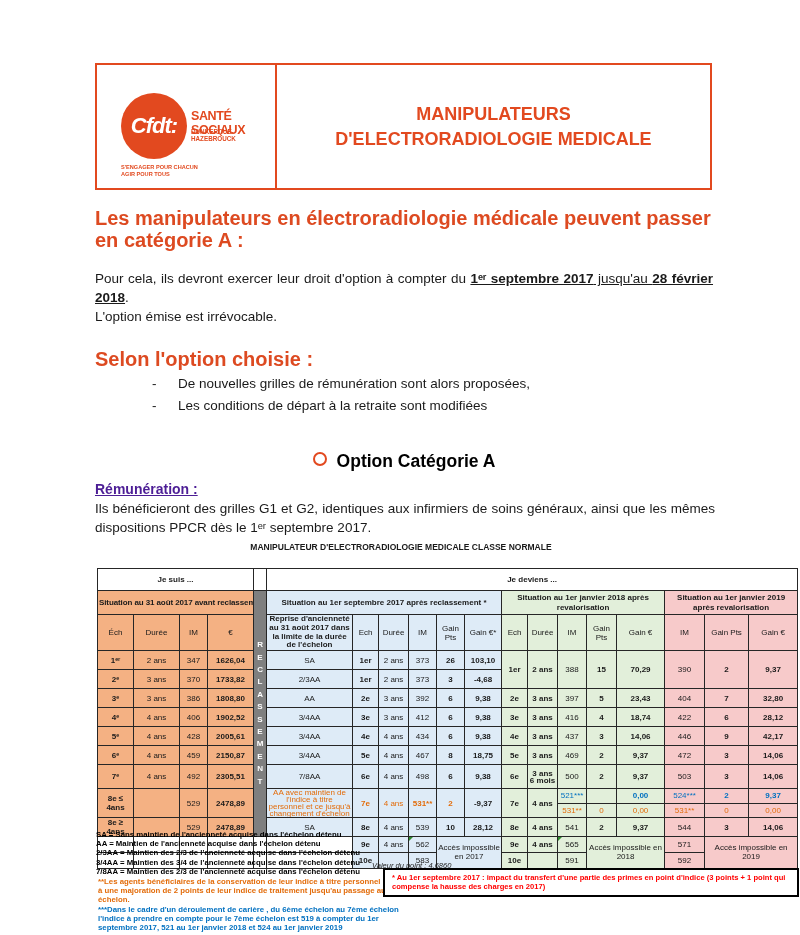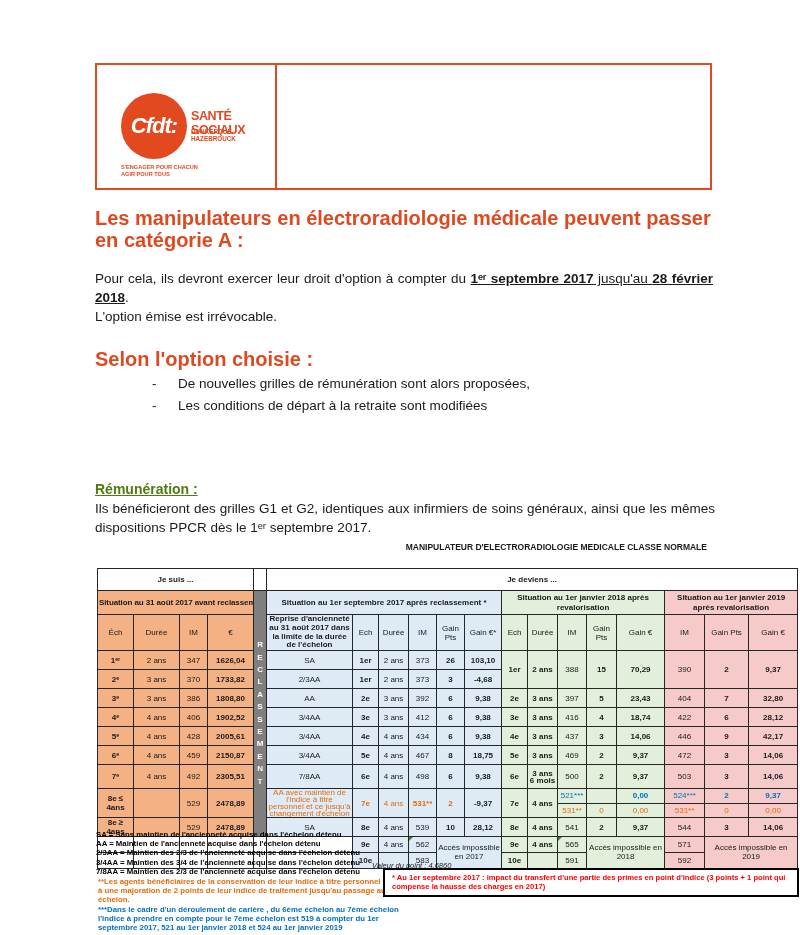--- a/index.html
+++ b/index.html
@@ -19,22 +19,22 @@
   
   .abs{position:absolute;}
   .h-orange{color:#DD4A21;font-weight:bold;font-size:20px;line-height:22px;}
   .body-p{font-size:13.5px;line-height:19px;text-align:justify;}
   .u{text-decoration:underline;}
   .bold{font-weight:bold;}
   .bullet-row{display:flex;font-size:13.5px;line-height:21.5px;padding-left:57px;}
   .bullet-dash{width:26px;flex:none;}
   .opt-head{font-size:17.5px;font-weight:bold;color:#000;}
   .opt-circle{display:inline-block;width:10px;height:10px;border:2.5px solid #E2491F;border-radius:50%;margin-right:10px;vertical-align:1px;}
-  .remun{color:#4d7c0f;font-weight:bold;font-size:14px;text-decoration:underline;}
-  .tbl-caption{font-weight:bold;font-size:8.5px;text-align:right;}
+  .remun{color:#4c1d95;font-weight:bold;font-size:14px;text-decoration:underline;}
+  .tbl-caption{font-weight:bold;font-size:8.5px;text-align:center;}
 
   
   table.grid{position:absolute;left:97px;top:568px;border-collapse:collapse;table-layout:fixed;width:700px;}
   table.grid td{border:1px solid #262626;font-size:8px;text-align:center;vertical-align:middle;padding:0 1px;overflow:hidden;}
   tr.h1r{height:22px;} tr.h2r{height:24px;} tr.h3r{height:30px;}
   tr.dr{height:19px;} tr.r7r{height:24px;} tr.r8a{height:14px;} tr.r8b{height:14px;}
   tr.r9r{height:16px;} tr.r10r{height:16px;} tr.r11r{height:16px;}
   td.og{background:#F4B183;} td.blc{background:#DEEBF7;} td.grc{background:#E2EFDA;} td.pkc{background:#F7CACA;}
   td.nob{border:none;background:transparent;}
   td.jsbox{border:2px solid #000;background:#fff;font-weight:bold;font-size:12px;}
@@ -66,20 +66,22 @@
 <div class="page">
 
   <div class="hdr-box">
     <div class="hdr-left">
       <div class="logo-circle">Cfdt:</div>
       <div class="logo-brand">SANTÉ SOCIAUX</div>
       <div class="logo-region">DUNKERQUE-HAZEBROUCK</div>
       <div class="logo-tag pre">S'ENGAGER POUR CHACUN
 AGIR POUR TOUS</div>
     </div>
+    <div class="hdr-right pre">MANIPULATEURS
+D'ELECTRORADIOLOGIE MEDICALE</div>
   </div>
 
   <div class="abs h-orange" style="left:95px;top:207px;width:616px;">Les manipulateurs en électroradiologie médicale peuvent passer en catégorie A :</div>
 
   <div class="abs body-p" style="left:95px;top:269px;width:618px;">
     <span>Pour cela, ils devront exercer leur droit d'option à compter du </span><span class="bold u">1ᵉʳ septembre 2017</span><span class="u"> jusqu'au </span><span class="bold u">28 février 2018</span><span>.</span>
     <div style="text-align:left;">L'option émise est irrévocable.</div>
   </div>
 
   <div class="abs h-orange" style="left:95px;top:348px;width:616px;">Selon l'option choisie :</div>
@@ -88,20 +90,23 @@
     <div class="bullet-row">
       <span class="bullet-dash">-</span>
       <span>De nouvelles grilles de rémunération sont alors proposées,</span>
     </div>
     <div class="bullet-row">
       <span class="bullet-dash">-</span>
       <span>Les conditions de départ à la retraite sont modifiées</span>
     </div>
   </div>
 
+  <div class="abs opt-head" style="left:95px;top:451px;width:618px;text-align:center;">
+    <span class="opt-circle"></span><span>Option Catégorie A</span>
+  </div>
 
   <div class="abs remun" style="left:95px;top:481px;">Rémunération :</div>
 
   <div class="abs body-p" style="left:95px;top:499px;width:620px;">Ils bénéficieront des grilles G1 et G2, identiques aux infirmiers de soins généraux, ainsi que les mêmes dispositions PPCR dès le 1ᵉʳ septembre 2017.</div>
 
   <div class="abs tbl-caption" style="left:95px;top:542px;width:612px;">MANIPULATEUR D'ELECTRORADIOLOGIE MEDICALE CLASSE NORMALE</div>
 
   <table class="grid">
     <colgroup>
       <col style="width:36px">

